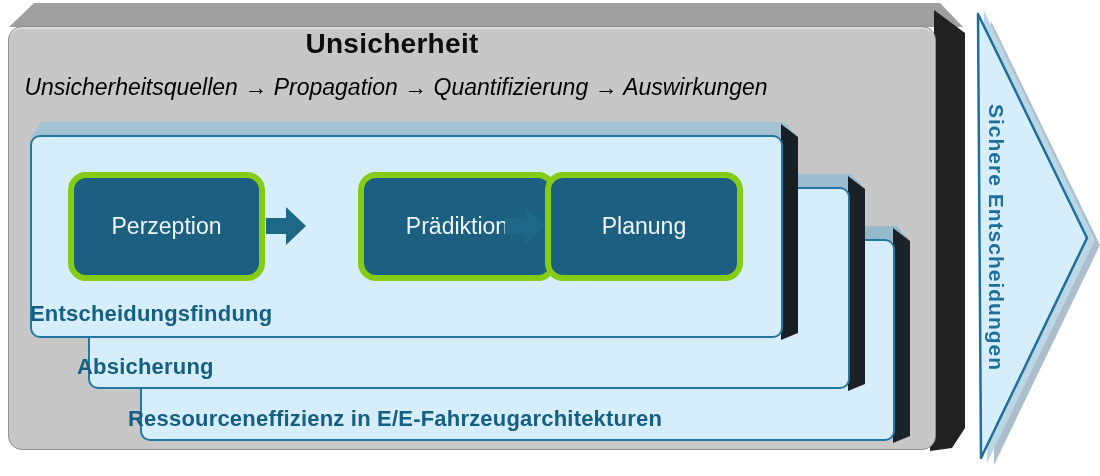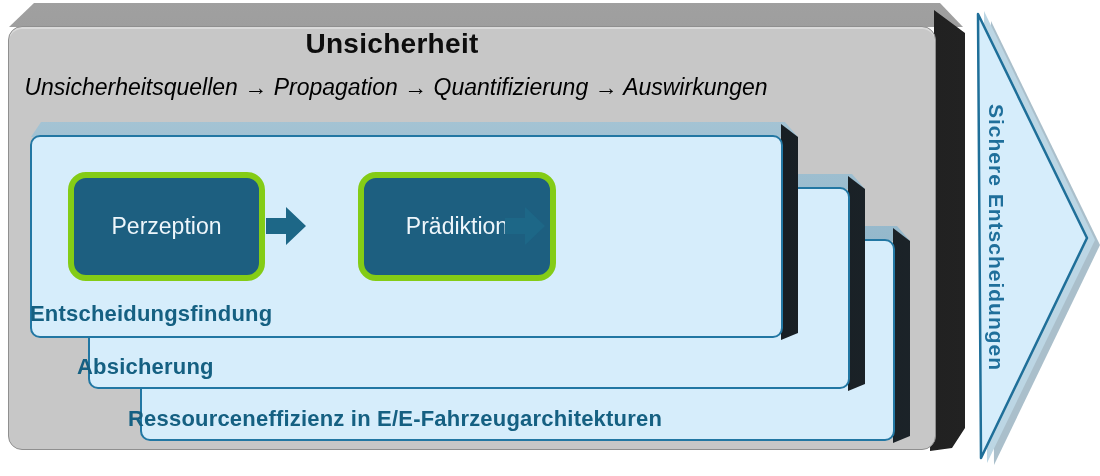--- a/index.html
+++ b/index.html
@@ -97,20 +97,23 @@
   </div>
   <svg class="flow-arrow fa1" viewBox="0 0 40 46">
     <path d="M0,15 L20,15 L20,4 L40,23 L20,42 L20,31 L0,31 Z" fill="#1d6787"></path>
   </svg>
   <div class="step step2">
     <span>Prädiktion</span>
   </div>
   <svg class="flow-arrow fa2" viewBox="0 0 40 46">
     <path d="M0,15 L20,15 L20,4 L40,23 L20,42 L20,31 L0,31 Z" fill="#1d6787"></path>
   </svg>
+  <div class="step step3">
+    <span>Planung</span>
+  </div>
 
   <svg class="abs side-arrow-svg" viewBox="0 0 140 476">
     <polygon points="31,21 140,245 34,465" fill="#aabfcb"></polygon>
     <polygon points="24,11 135,240 27,463" fill="#bcd6e4"></polygon>
     <polygon points="18,14 127,238 21,458" fill="#d6edfb" stroke="#1f6f99" stroke-width="2.5" stroke-linejoin="round"></polygon>
   </svg>
   <div class="abs side-label">Sichere Entscheidungen</div>
 
 </div>
 

